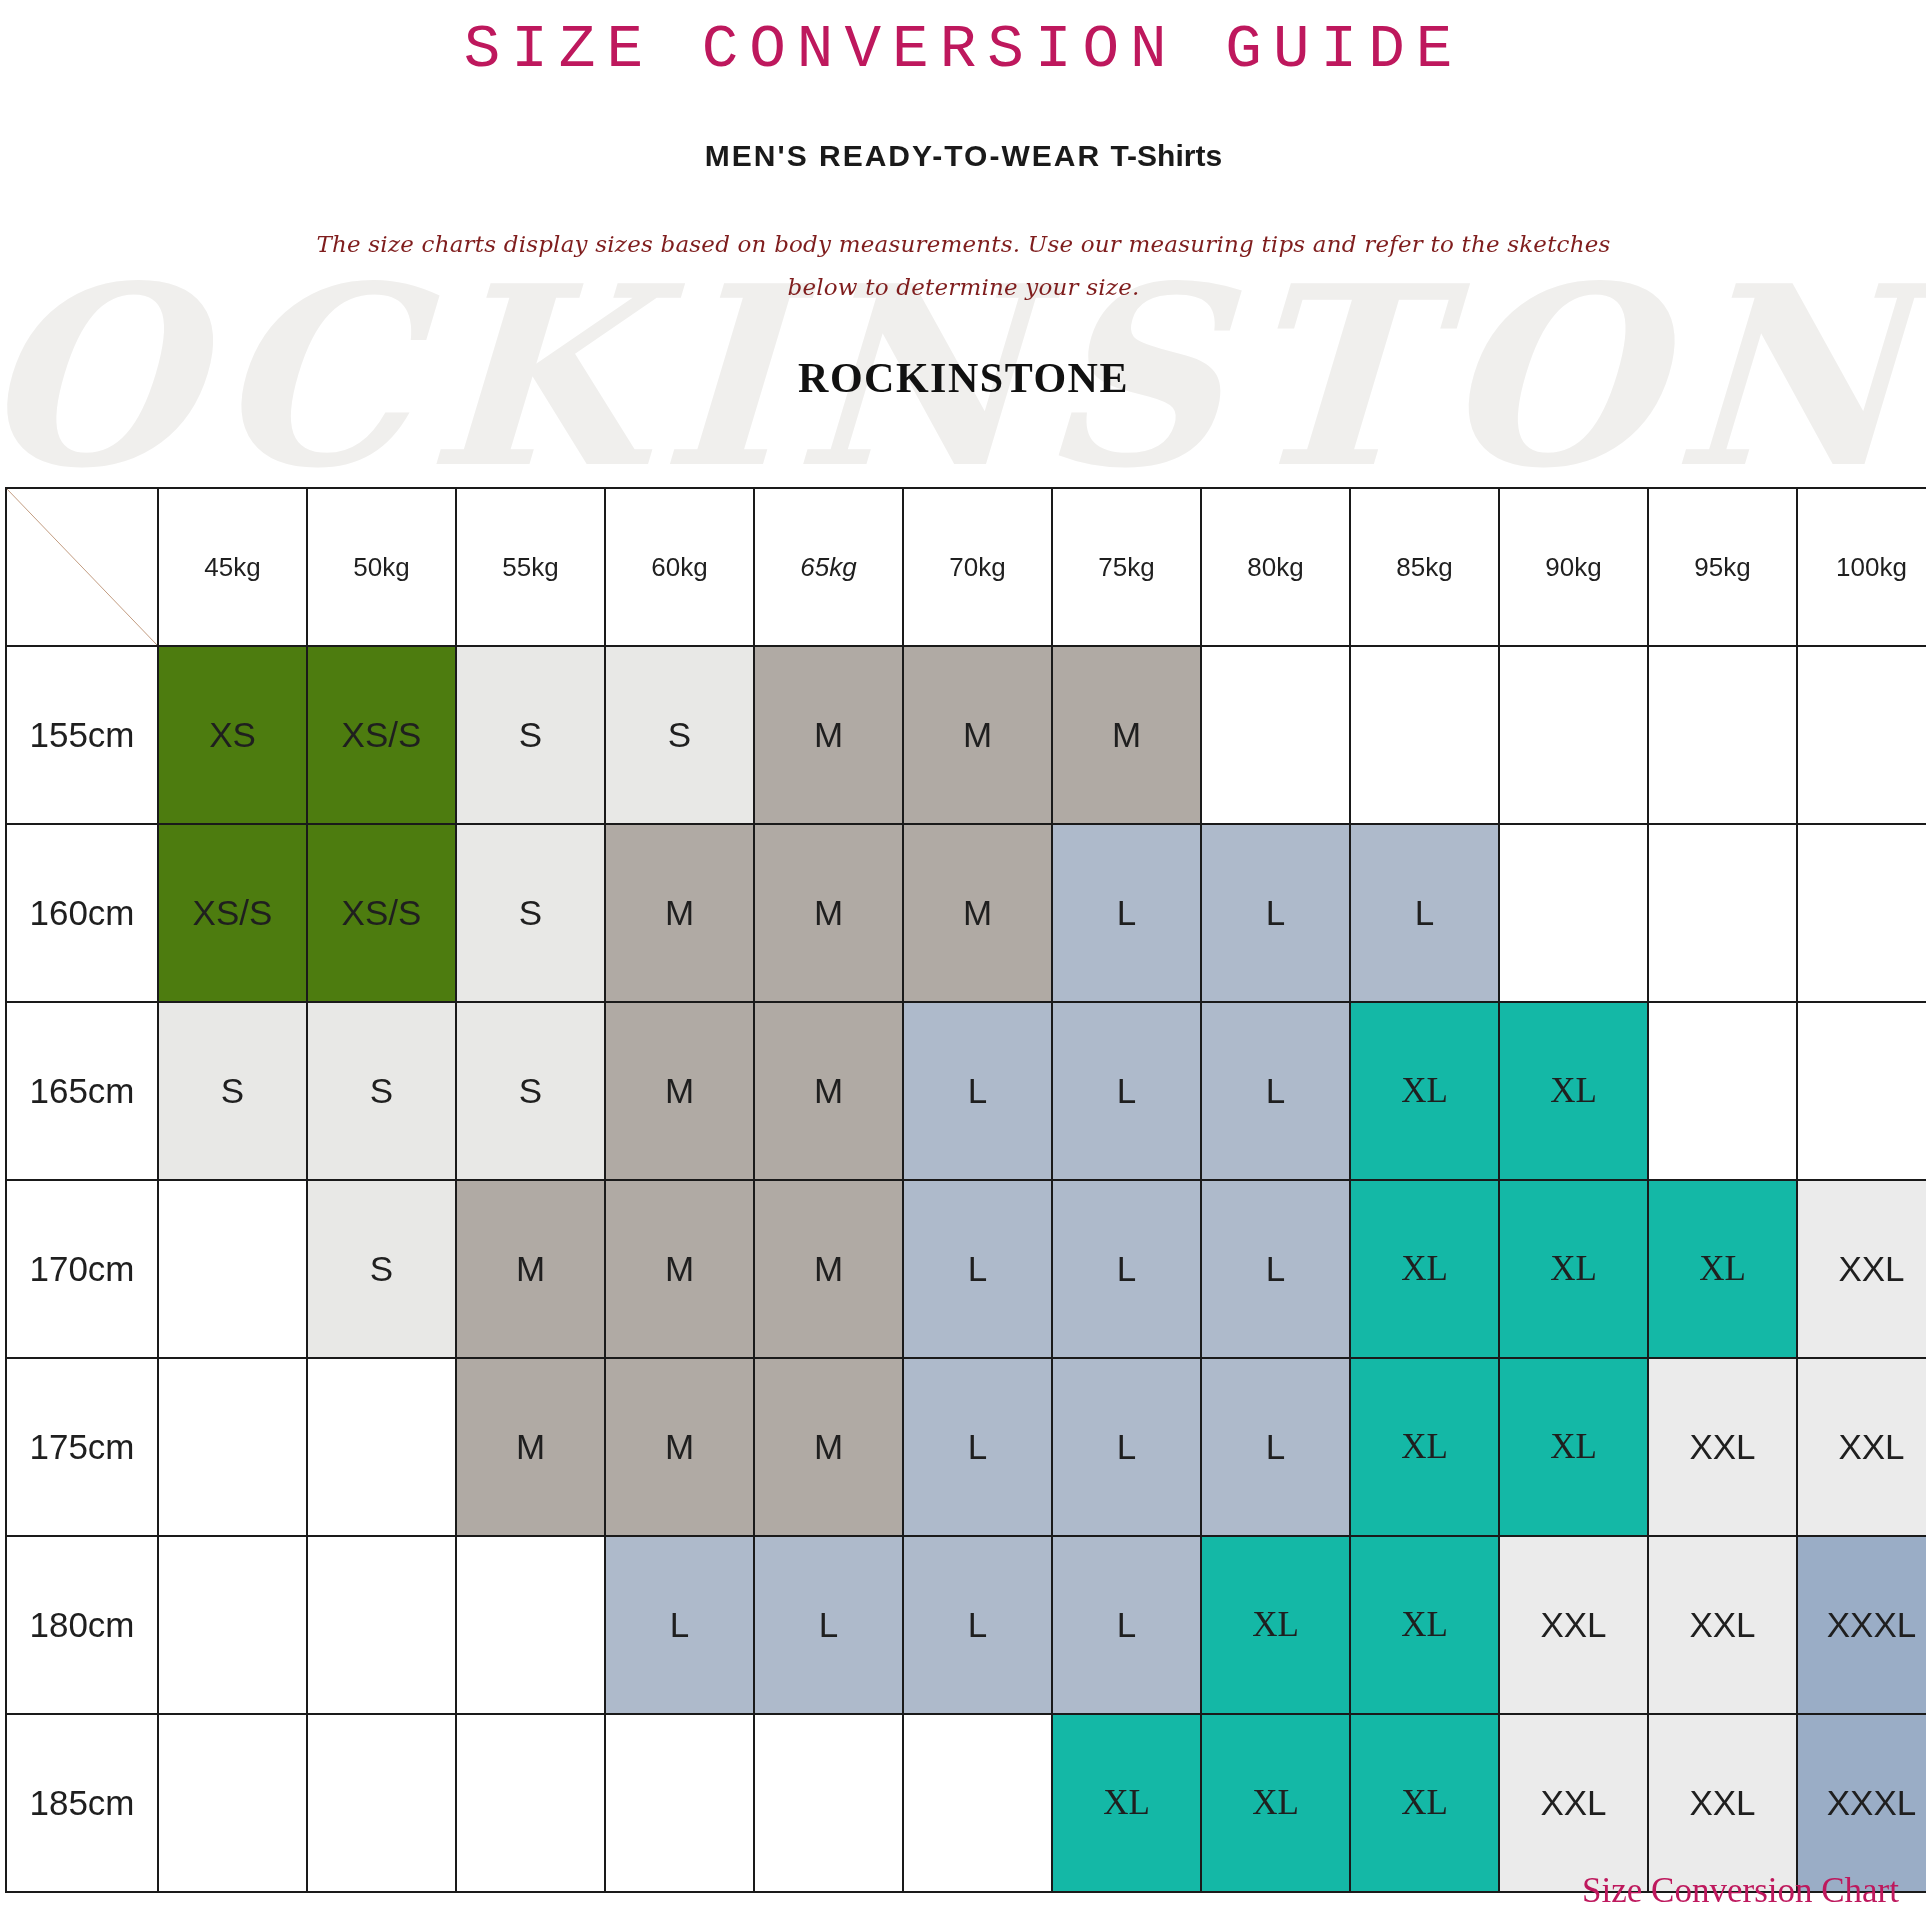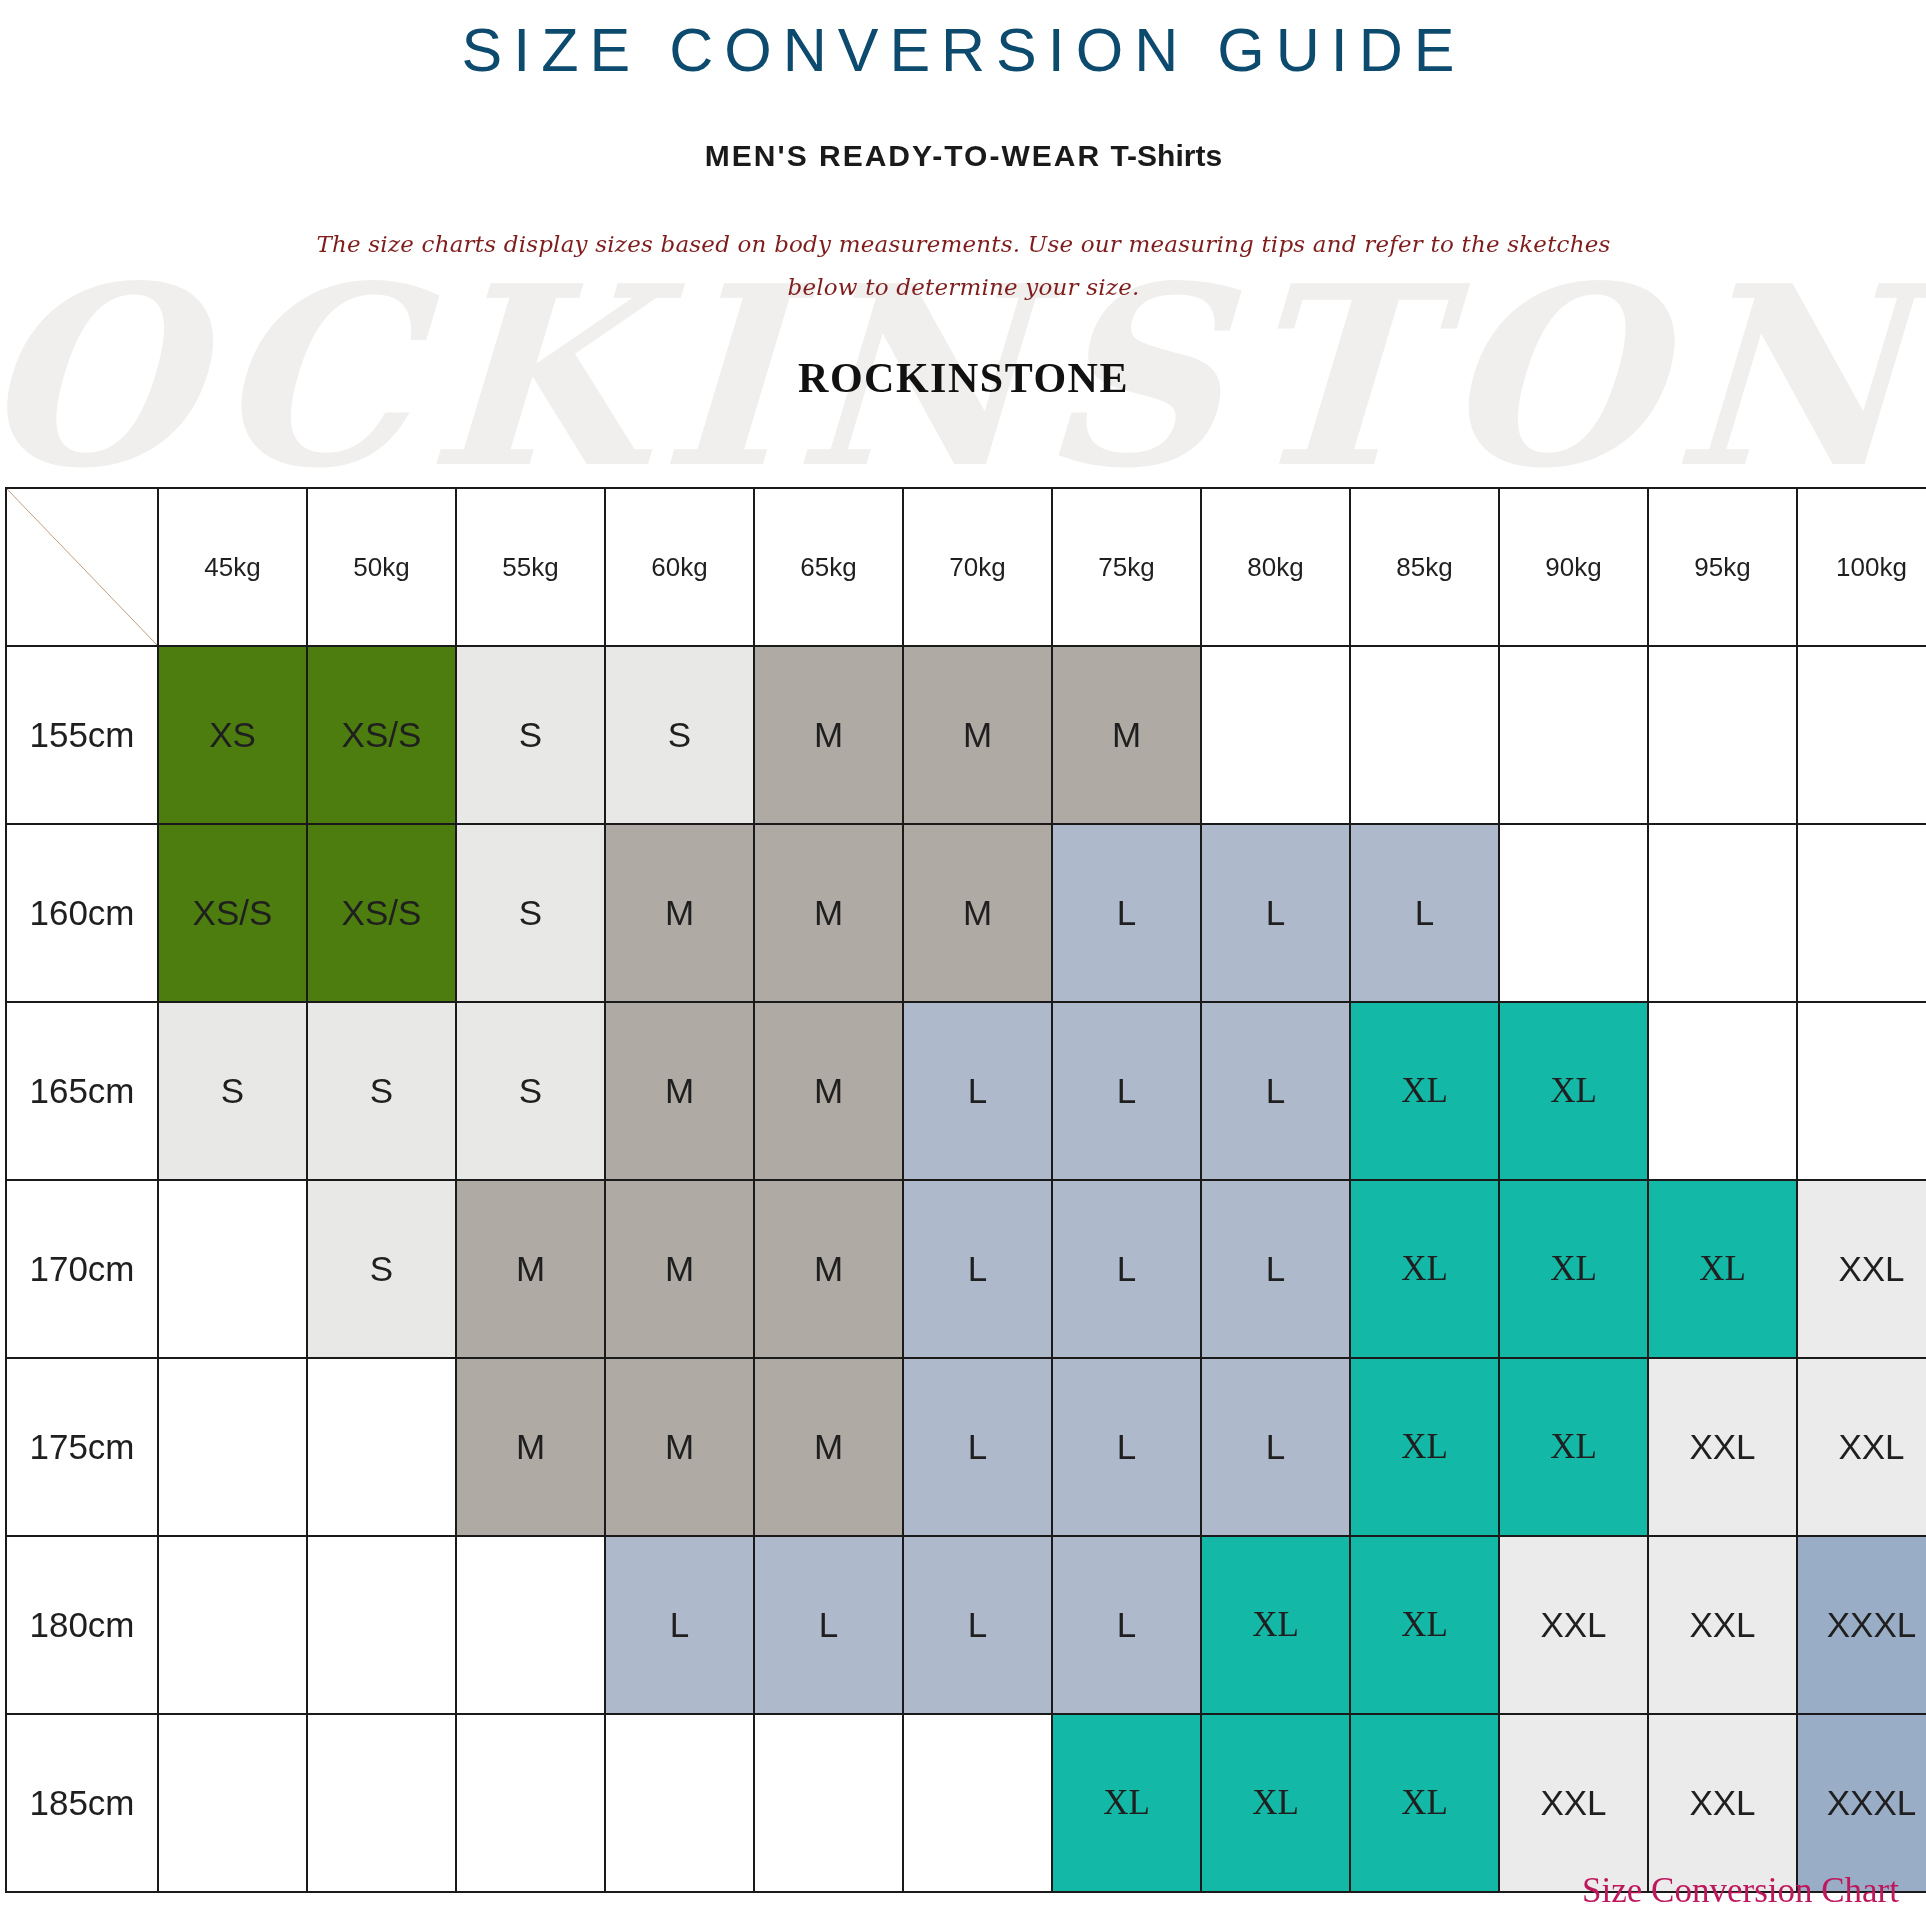--- a/index.html
+++ b/index.html
@@ -39,25 +39,25 @@
   }
 
   
   #header {
     position: relative;
     z-index: 2;
     padding-top: 18px;
     text-align: center;
   }
   #main-title {
-    font-family: Liberation Sans, sans-serif;
+    font-family: Liberation Mono, monospace;
     font-size: 61px;
     font-weight: 500;
     letter-spacing: 11px;
-    color: #0c4a6e;
+    color: #be185d;
     margin: 0;
     line-height: 1.05;
   }
   #subtitle-line {
     margin-top: 57px;
     font-size: 30px;
     font-weight: bold;
     letter-spacing: 1px;
   }
   #subtitle-main { letter-spacing: 2px; }
@@ -165,21 +165,21 @@
         <tr class="header-row">
           <td class="corner" style="width: 150px;">
             <svg class="slash" viewBox="0 0 100 100" preserveAspectRatio="none">
               <line x1="0" y1="0" x2="100" y2="100" stroke="#a8714a" stroke-width="0.7" vector-effect="non-scaling-stroke"></line>
             </svg>
           </td>
           <td class="colhead" style="width: 147px;">45kg</td>
           <td class="colhead" style="width: 147px;">50kg</td>
           <td class="colhead" style="width: 147px;">55kg</td>
           <td class="colhead" style="width: 147px;">60kg</td>
-          <td class="colhead" style="width: 147px;">65kg</td>
+          <td class="colhead" style="width: 147px; font-style: italic;">65kg</td>
           <td class="colhead" style="width: 147px;">70kg</td>
           <td class="colhead" style="width: 147px;">75kg</td>
           <td class="colhead" style="width: 147px;">80kg</td>
           <td class="colhead" style="width: 147px;">85kg</td>
           <td class="colhead" style="width: 147px;">90kg</td>
           <td class="colhead" style="width: 147px;">95kg</td>
           <td class="colhead" style="width: 147px;">100kg</td>
         </tr>
         <tr>
           <td class="rowhead">155cm</td>

